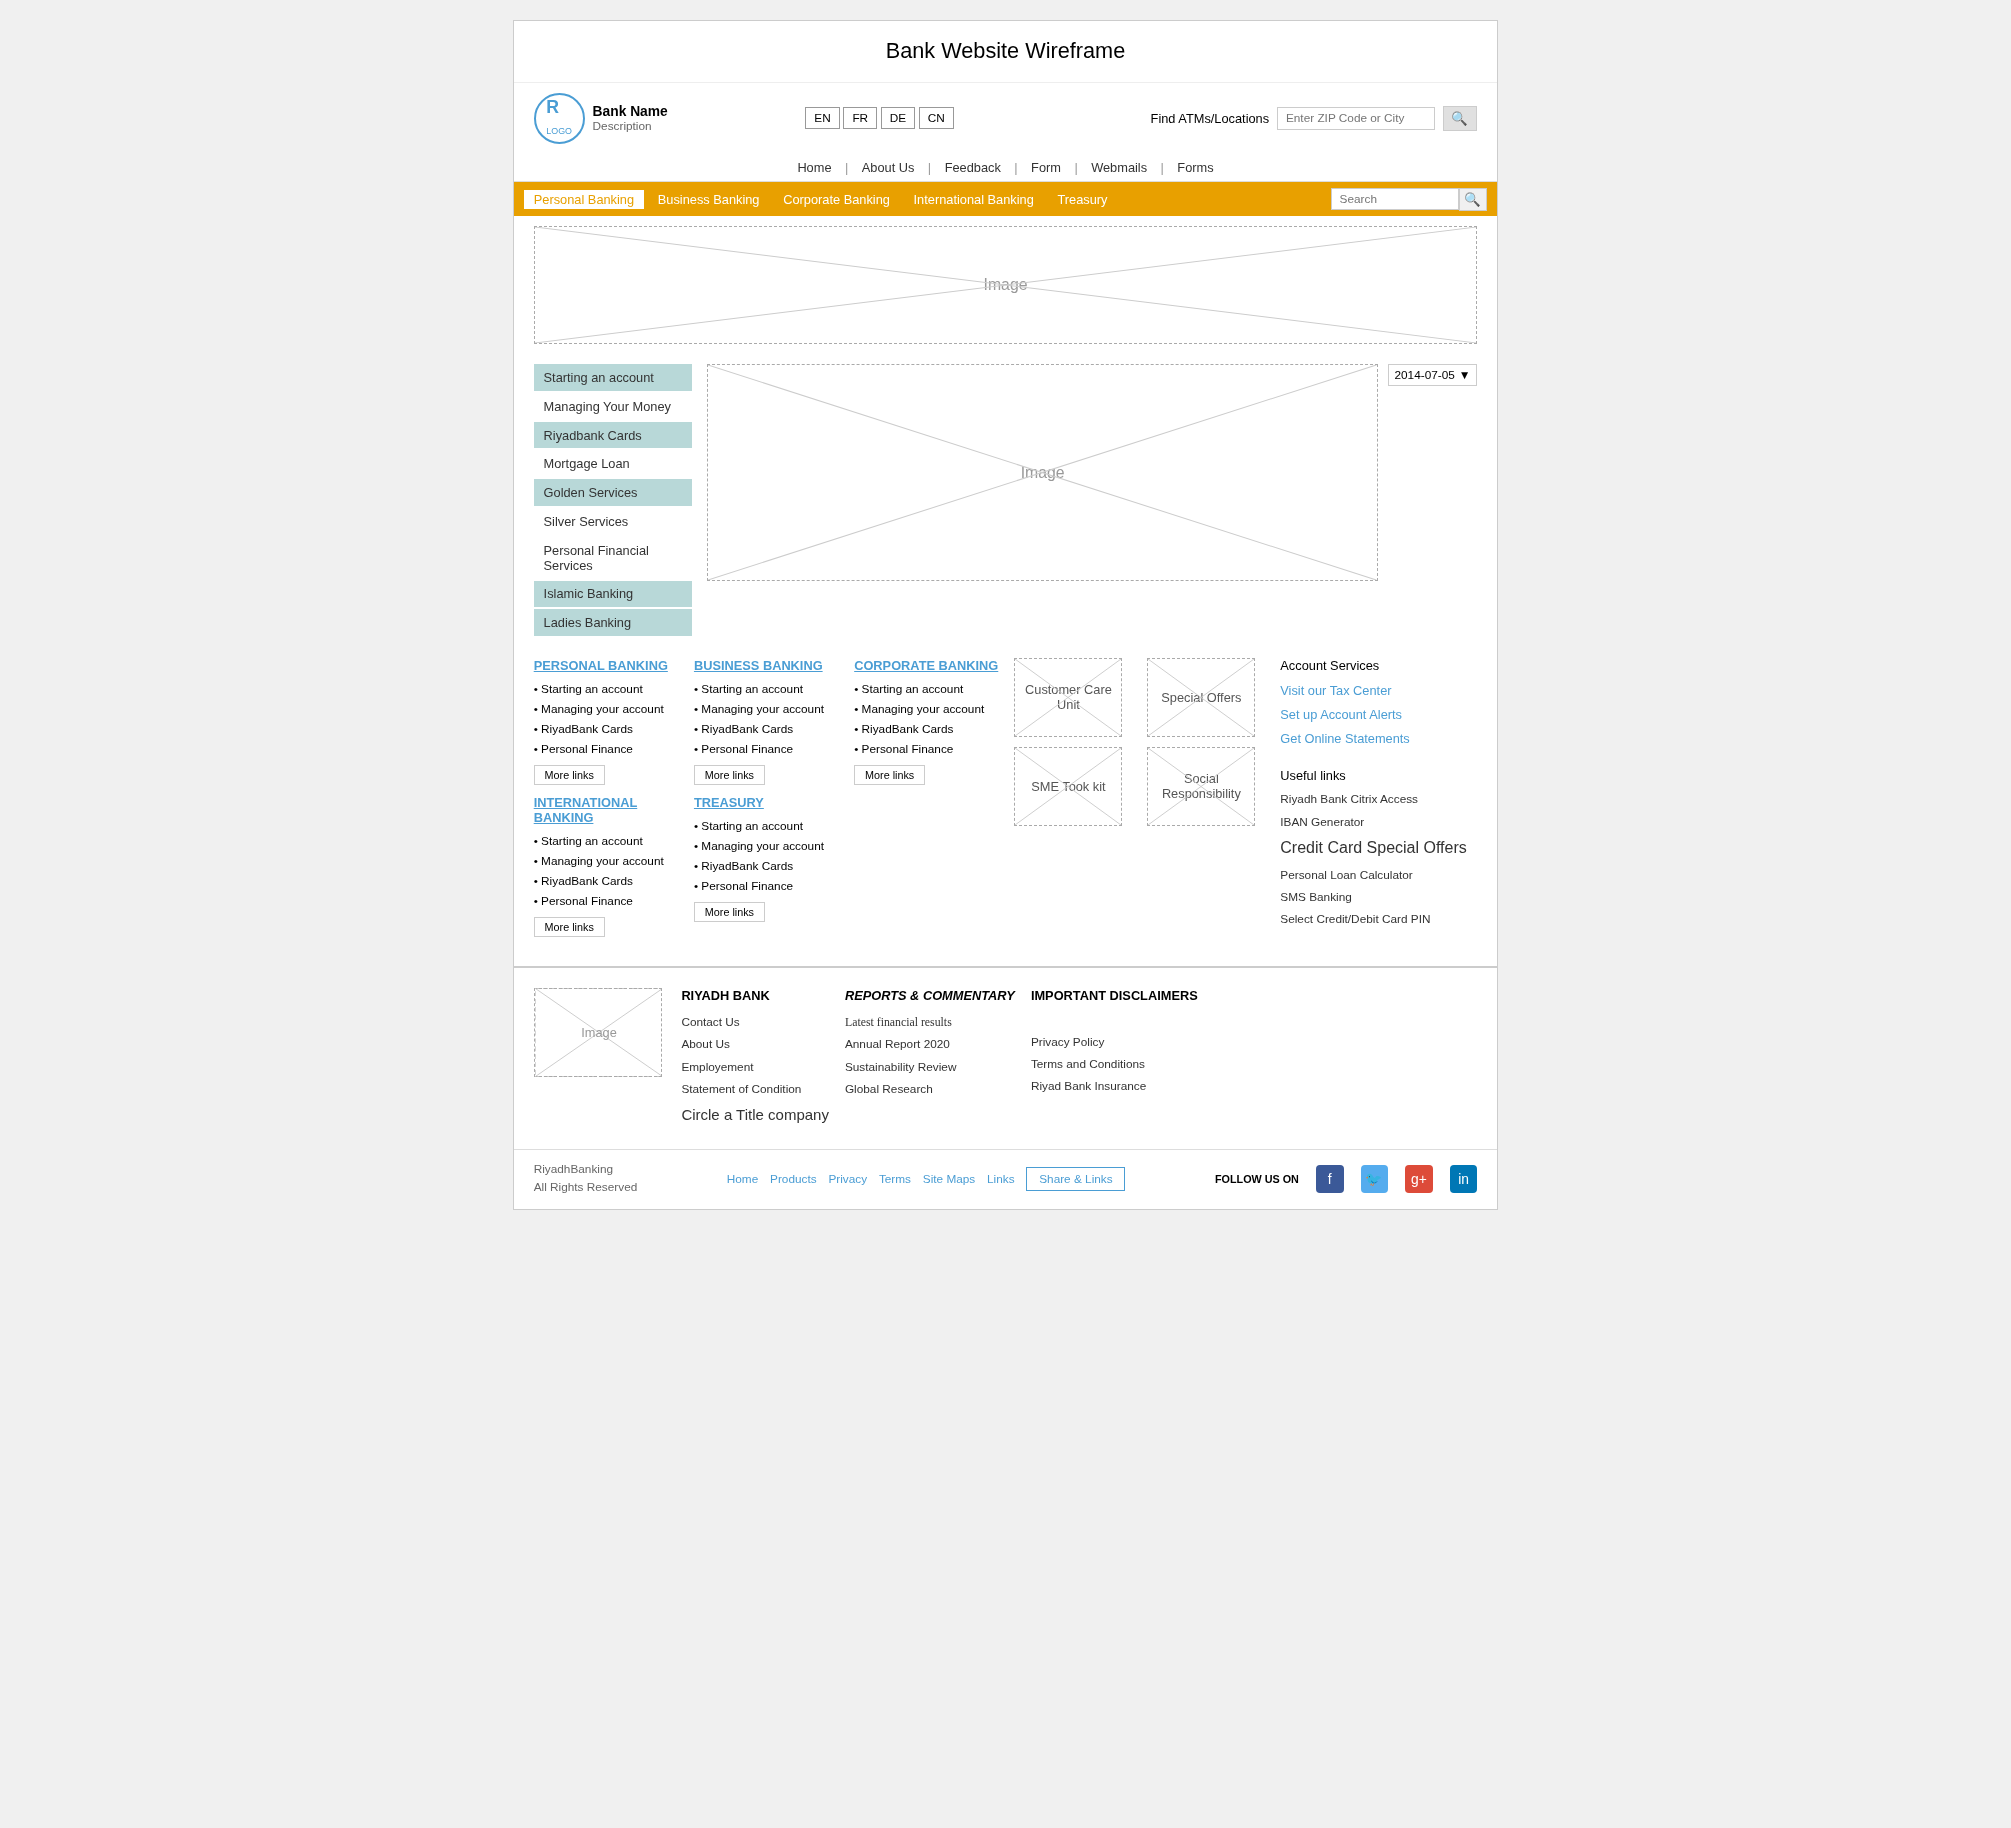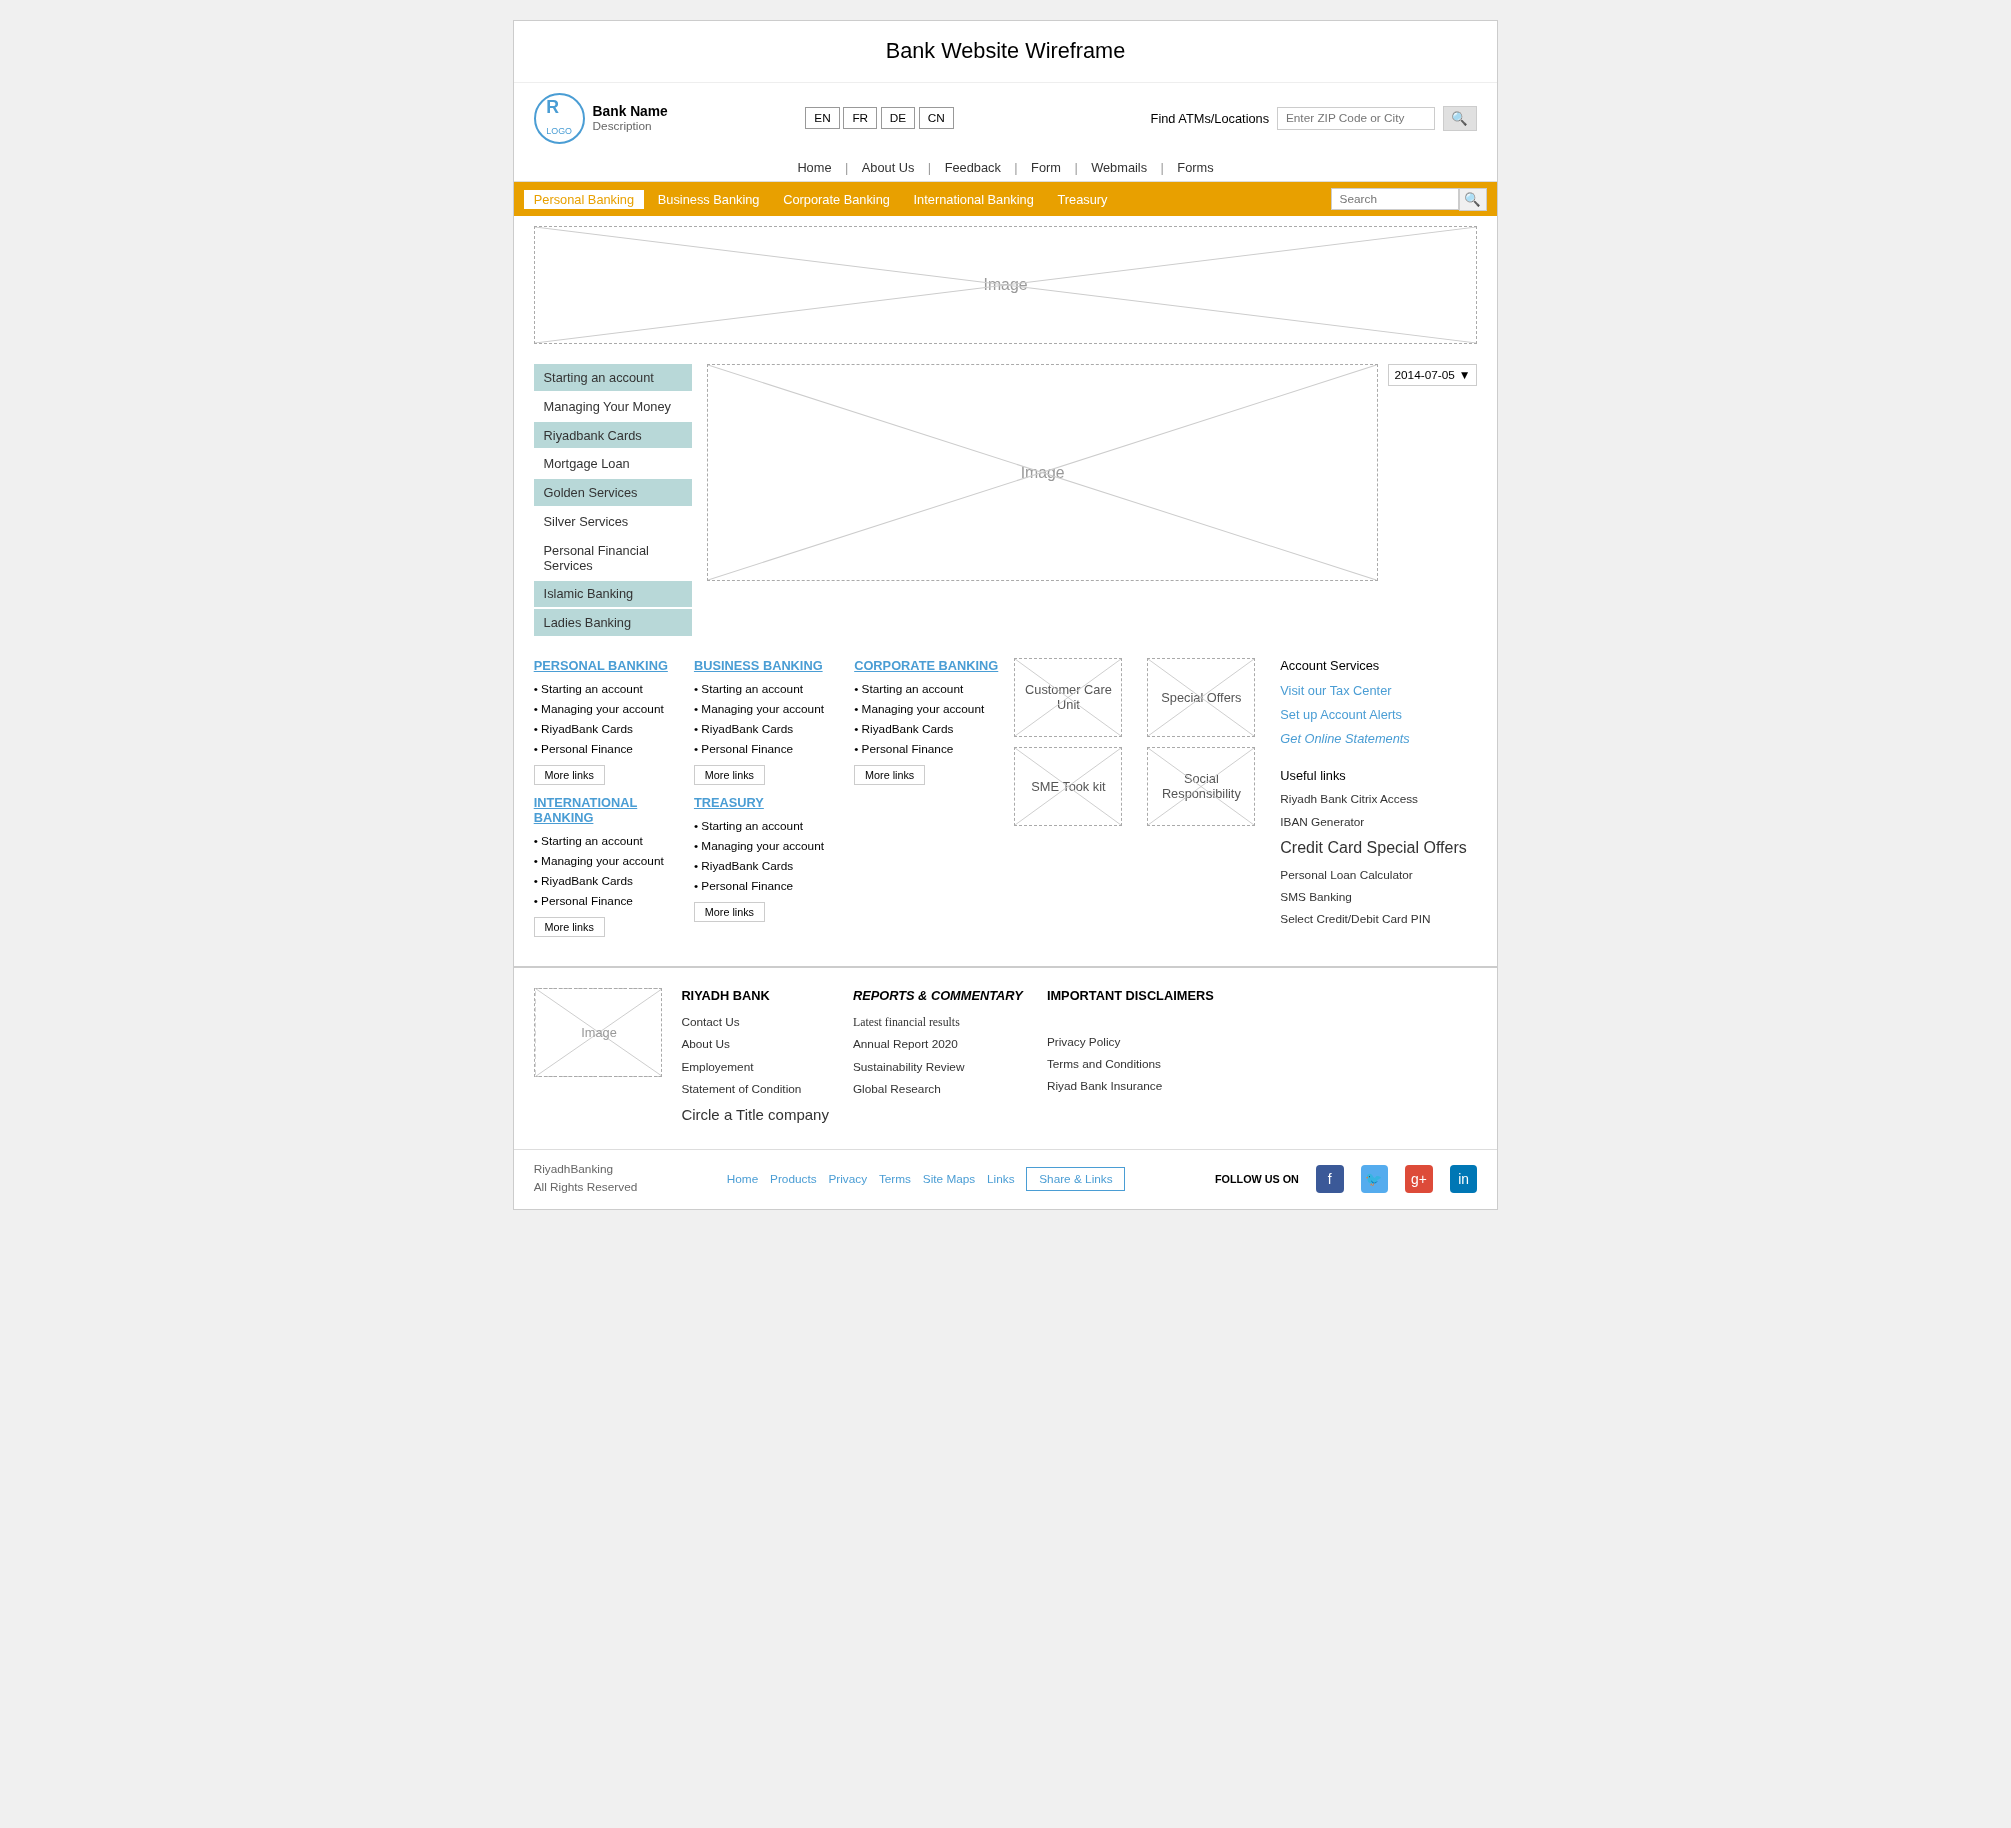--- a/index.html
+++ b/index.html
@@ -266,21 +266,21 @@
         </svg>
         <span>Social Responsibility</span>
       </div>
     </div>
 
     <div style="width:197px; flex-shrink:0;">
       <div>
         <div style="font-size:12.8px;font-weight:normal;margin-bottom:5.9px;">Account Services</div>
         <a href="#" style="display:block;color:#4a9dd4;text-decoration:none;font-size:12.8px;line-height:1.9;">Visit our Tax Center</a>
         <a href="#" style="display:block;color:#4a9dd4;text-decoration:none;font-size:12.8px;line-height:1.9;">Set up Account Alerts</a>
-        <a href="#" style="display:block;color:#4a9dd4;text-decoration:none;font-size:12.8px;line-height:1.9;font-style:italic;">Get Online Statements</a>
+        <a href="#" style="display:block;color:#4a9dd4;text-decoration:none;font-size:12.8px;line-height:1.9;">Get Online Statements</a>
       </div>
       <div style="margin-top:15.8px;">
         <div style="font-size:12.8px;font-weight:normal;margin-bottom:5.9px;">Useful links</div>
         <a href="#" style="display:block;color:#333;text-decoration:none;font-size:11.8px;line-height:1.9;">Riyadh Bank Citrix Access</a>
         <a href="#" style="display:block;color:#333;text-decoration:none;font-size:11.8px;line-height:1.9;">IBAN Generator</a>
         <a href="#" style="display:block;color:#333;text-decoration:none;font-size:16px;line-height:1.9;">Credit Card Special Offers</a>
         <a href="#" style="display:block;color:#333;text-decoration:none;font-size:11.8px;line-height:1.9;">Personal Loan Calculator</a>
         <a href="#" style="display:block;color:#333;text-decoration:none;font-size:11.8px;line-height:1.9;">SMS Banking</a>
         <a href="#" style="display:block;color:#333;text-decoration:none;font-size:11.8px;line-height:1.9;">Select Credit/Debit Card PIN</a>
       </div>
@@ -290,21 +290,21 @@
 
   <div class="footer" style="border-top:2px solid #ccc;margin-top:19.7px;padding:19.7px;display:flex;gap:19.7px;">
     <div class="footer-logo">
       <svg width="128" height="89" viewBox="0 0 128 90" style="font-size:14px">
         <rect width="130" height="90" fill="none" stroke="#aaa" stroke-dasharray="5,3"></rect>
         <line x1="0" y1="0" x2="130" y2="90" stroke="#ccc"></line>
         <line x1="130" y1="0" x2="0" y2="90" stroke="#ccc"></line>
         <text x="65" y="50" text-anchor="middle" fill="#999" font-size="13">Image</text>
       </svg>
     </div>
-    <div class="footer-cols" style="display:flex;gap:24px;flex:1;">
+    <div class="footer-cols" style="display:flex;gap:16px;flex:1;">
 
       <div>
         <div style="font-size:12.8px;font-weight:bold;margin-bottom:7.9px;">RIYADH BANK</div>
         <a href="#" style="display:block;color:#333;text-decoration:none;font-size:11.8px;line-height:1.9;">Contact Us</a>
         <a href="#" style="display:block;color:#333;text-decoration:none;font-size:11.8px;line-height:1.9;">About Us</a>
         <a href="#" style="display:block;color:#333;text-decoration:none;font-size:11.8px;line-height:1.9;">Employement</a>
         <a href="#" style="display:block;color:#333;text-decoration:none;font-size:11.8px;line-height:1.9;">Statement of Condition</a>
         <a href="#" style="display:block;color:#333;text-decoration:none;font-size:15px;line-height:1.9;">Circle a Title company</a>
       </div>
 

